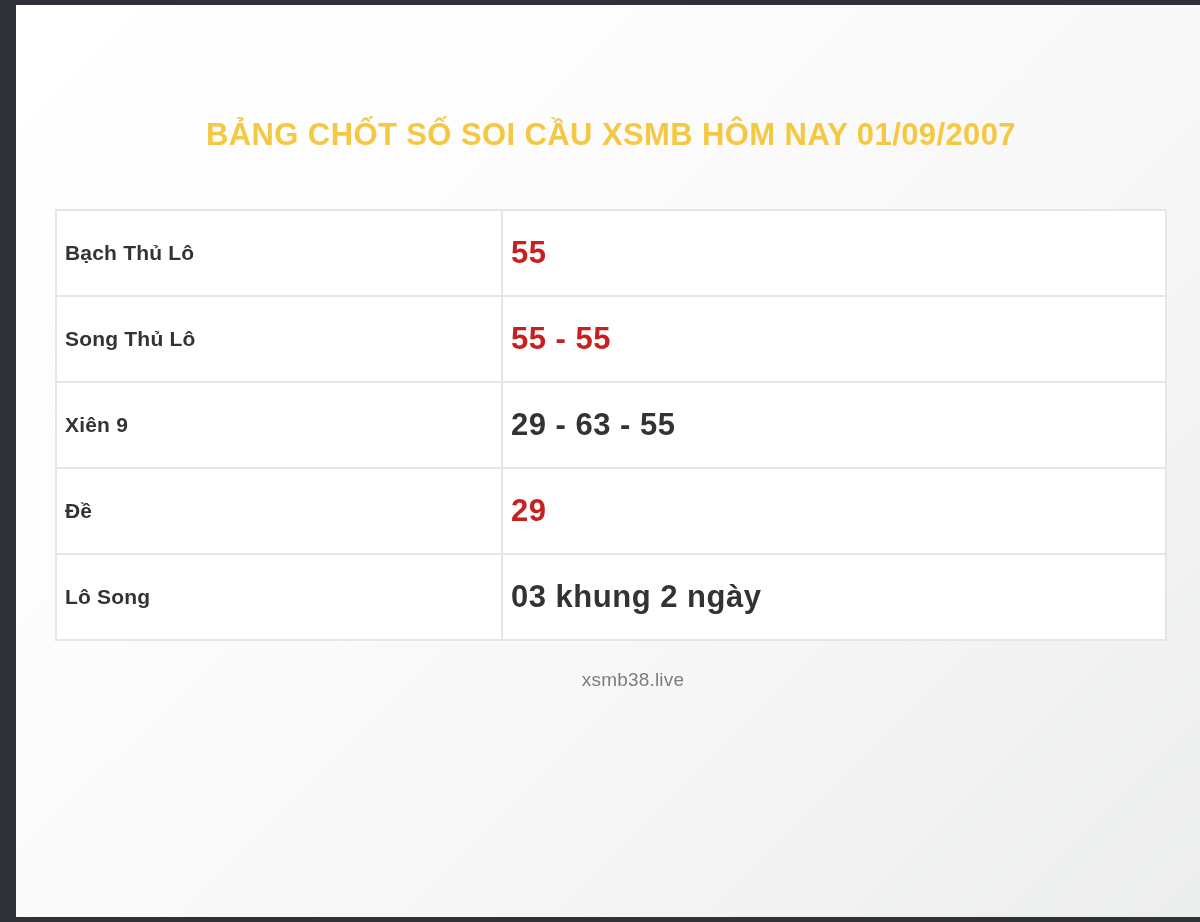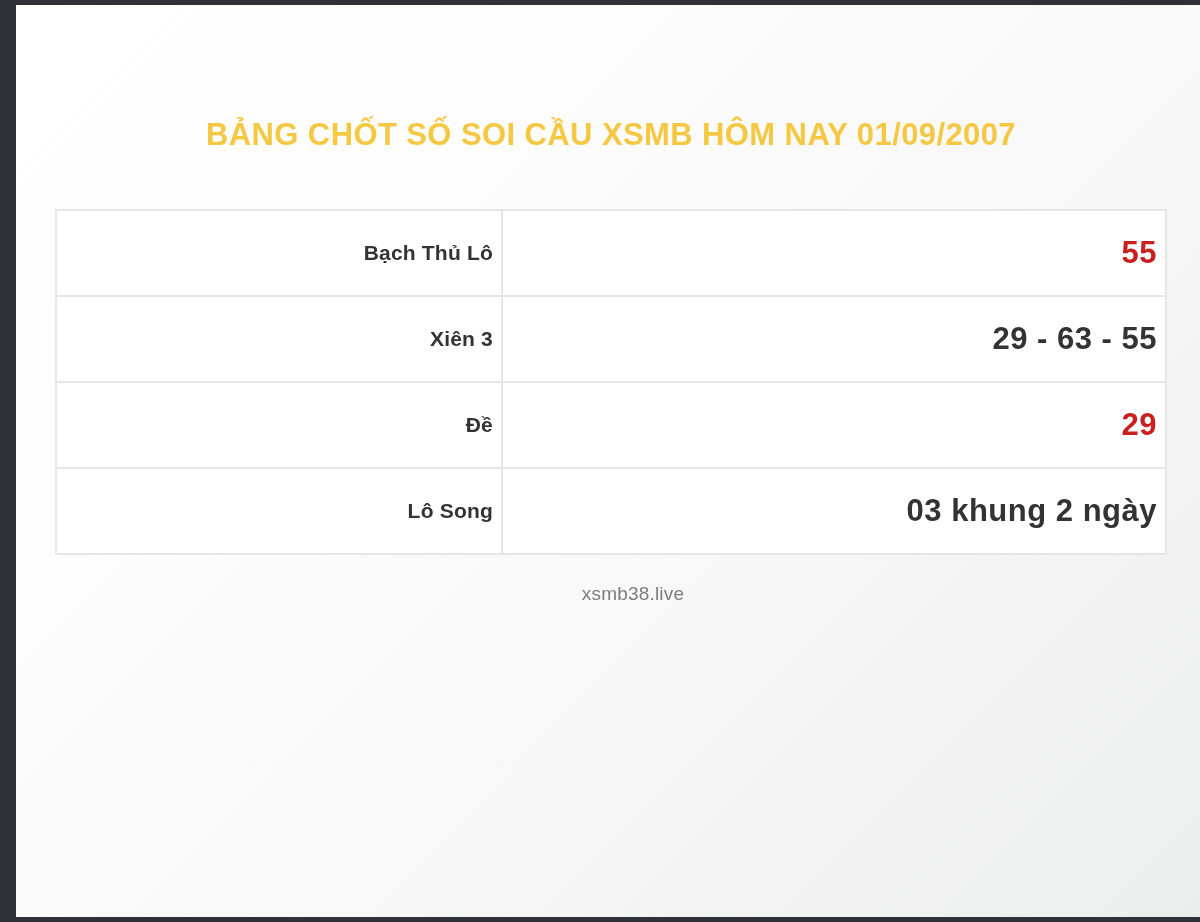--- a/index.html
+++ b/index.html
@@ -49,21 +49,21 @@
   }
   table.chot-table {
     width: 100%;
     border-collapse: collapse;
     background: #ffffff;
     table-layout: fixed;
   }
   table.chot-table td {
     border: 2px solid #e6e6e6;
     height: 86px;
-    text-align: right;
+    text-align: left;
     vertical-align: middle;
     padding: 0 8px;
     box-sizing: border-box;
   }
   td.label-cell {
     width: 446px;
     font-size: 21px;
     font-weight: bold;
     color: #333333;
     letter-spacing: 0.2px;
@@ -101,21 +101,25 @@
   </div>
 
   <div class="table-wrap">
     <table class="chot-table">
       <tbody>
           <tr>
             <td class="label-cell">Bạch Thủ Lô</td>
             <td class="value-cell red">55</td>
           </tr>
           <tr>
-            <td class="label-cell">Xiên 3</td>
+            <td class="label-cell">Song Thủ Lô</td>
+            <td class="value-cell red">55 - 55</td>
+          </tr>
+          <tr>
+            <td class="label-cell">Xiên 9</td>
             <td class="value-cell">29 - 63 - 55</td>
           </tr>
           <tr>
             <td class="label-cell">Đề</td>
             <td class="value-cell red">29</td>
           </tr>
           <tr>
             <td class="label-cell">Lô Song</td>
             <td class="value-cell">03 khung 2 ngày</td>
           </tr>

